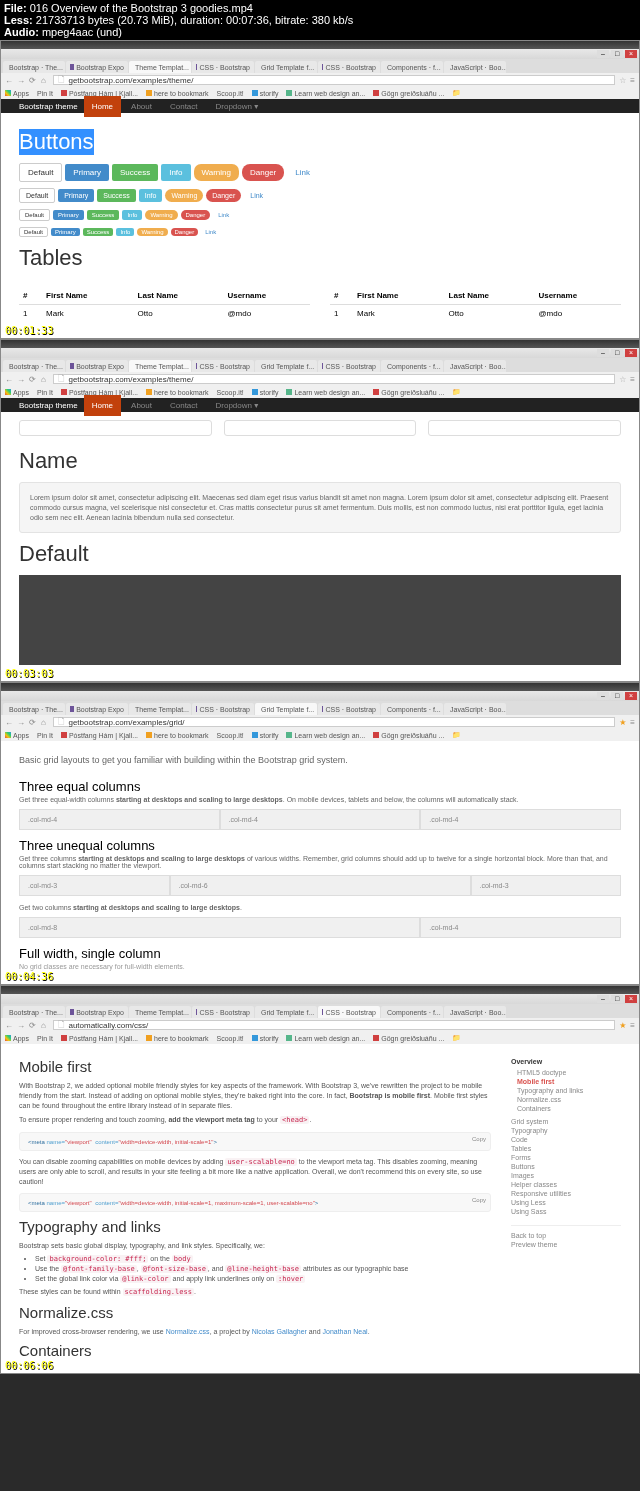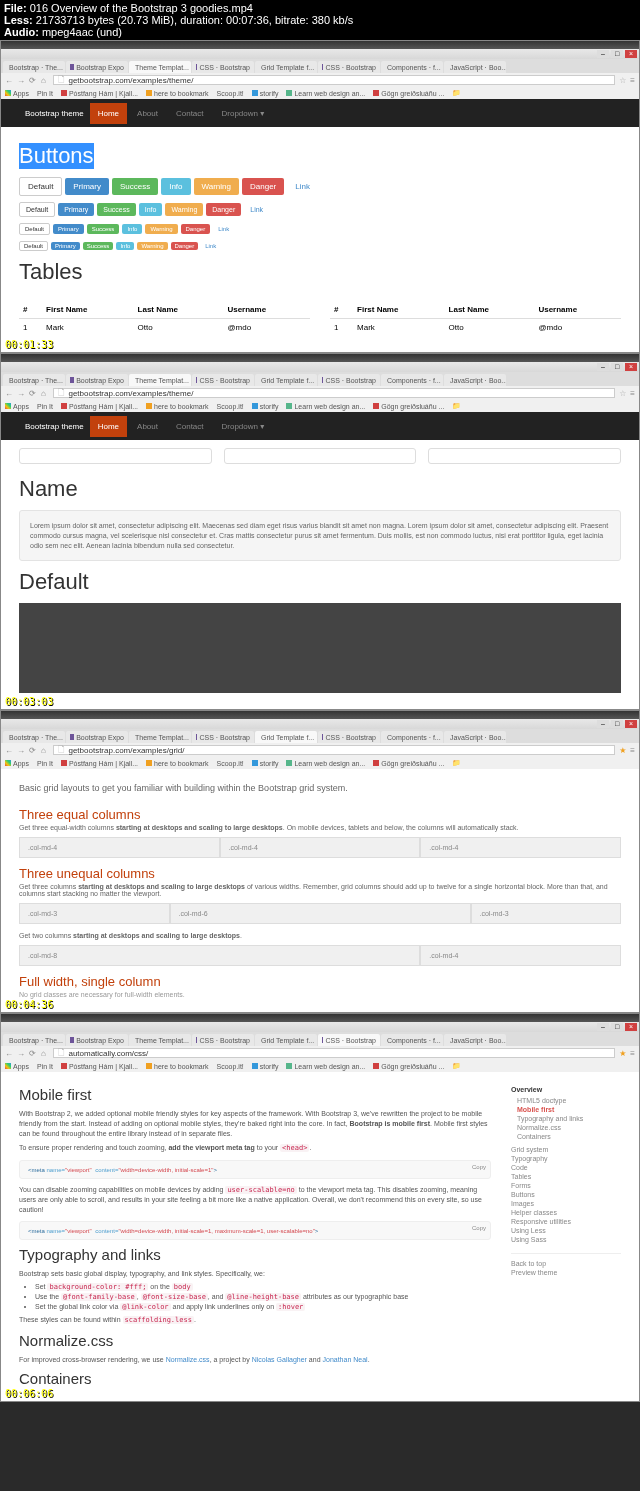--- a/index.html
+++ b/index.html
@@ -25,56 +25,56 @@
 .url-input { flex: 1; background: #fff; border: 1px solid #ccc; height: 10px; padding: 0 4px; font-size: 8px; color: #333; display: flex; align-items: center; }
 .star { color: #aaa; }
 .star.gold { color: #f0a020; }
 .menu-icon { color: #888; }
 
 .bookmarks { height: 12px; background: #f0f0f0; display: flex; align-items: center; padding: 0 4px; gap: 8px; font-size: 7px; color: #555; }
 .bm-item { display: flex; align-items: center; gap: 2px; }
 .bm-icon { width: 6px; height: 6px; display: inline-block; }
 
 .content { background: #fff; padding: 0; }
-.navbar { background: #222; height: 28px; display: flex; align-items: center; padding: 0 24px; gap: 2px; font-size: 8px; }
+.navbar { background: #222; height: 14px; display: flex; align-items: center; padding: 0 18px; gap: 2px; font-size: 8px; }
 .navbar .brand { color: #fff; margin-right: 4px; }
 .navbar .nav-item { color: #888; padding: 6px 8px; }
 .navbar .nav-item.active { background: #c2410c; color: #fff; }
 
 .page { padding: 8px 18px; }
 h2 { font-size: 22px; font-weight: normal; color: #333; margin: 8px 0; }
 .selected { background: #3390ff; color: #fff; display: inline-block; }
 
 .btn-row { margin: 6px 0; display: flex; align-items: center; gap: 3px; }
 .btn { padding: 4px 8px; font-size: 8px; border-radius: 2px; color: #fff; border: none; }
 .btn.sm { padding: 3px 6px; font-size: 7px; }
 .btn.xs { padding: 2px 5px; font-size: 6px; }
 .btn.xxs { padding: 1px 4px; font-size: 6px; }
 .btn-default { background: #fff; color: #333; border: 1px solid #ccc; }
 .btn-primary { background: #428bca; }
 .btn-success { background: #5cb85c; }
 .btn-info { background: #5bc0de; }
-.btn-warning { background: #f0ad4e; }
-.btn-danger { background: #d9534f; }
+.btn-warning { background: #f0ad4e; border-radius: 7px; }
+.btn-danger { background: #d9534f; border-radius: 8px; }
 .btn-link { background: none; color: #428bca; }
 
 table.tbl { width: 100%; font-size: 8px; margin: 8px 0; border-collapse: collapse; }
 table.tbl th { text-align: left; padding: 4px; border-bottom: 1px solid #ddd; font-weight: bold; }
 table.tbl td { padding: 4px; }
 
 .timestamp { position: absolute; bottom: 2px; left: 4px; color: #ff0; font-size: 10px; font-family: monospace; text-shadow: 1px 1px 0 #000; z-index: 10; }
 
 .panel-row { display: flex; gap: 12px; margin-bottom: 12px; }
 .panel-col { flex: 1; border: 1px solid #ddd; border-radius: 3px; height: 16px; }
 
 .well { background: #f5f5f5; border: 1px solid #e3e3e3; border-radius: 3px; padding: 10px; font-size: 7px; color: #666; margin: 8px 0; line-height: 1.4; }
 
 .carousel { background: #444; height: 90px; margin: 8px 0; }
 
-.grid-section h3 { font-size: 13px; font-weight: normal; color: #c2410c; margin: 8px 0 2px; }
+.grid-section h3 { font-size: 13px; font-weight: normal; color: #000000; margin: 8px 0 2px; }
 .grid-section p { font-size: 7px; color: #666; margin-bottom: 6px; }
 .grid-section p strong { font-weight: bold; }
 .grid-row { display: flex; gap: 0; margin-bottom: 8px; }
 .grid-col { background: #f0f0f0; border: 1px solid #ddd; padding: 6px 8px; font-size: 7px; color: #888; }
 .col-4 { flex: 0 0 33.33%; }
 .col-6 { flex: 0 0 50%; }
 .col-3 { flex: 0 0 25%; }
 .col-8 { flex: 0 0 66.67%; }
 .page-intro { font-size: 9px; color: #666; padding: 6px 0; }
 

